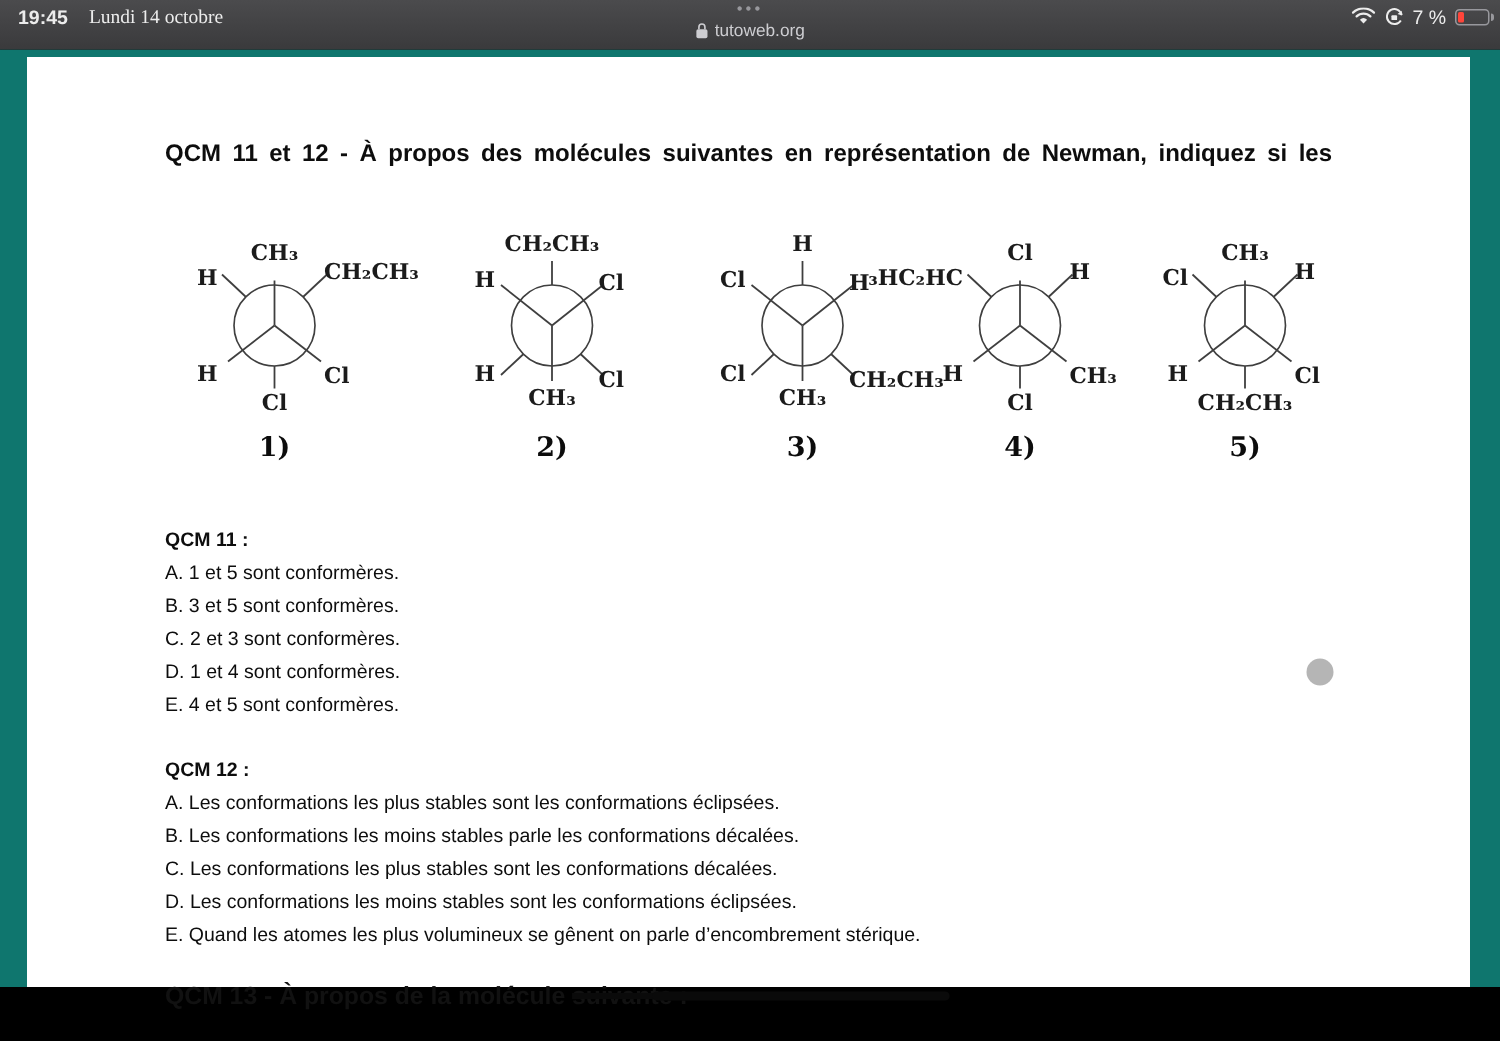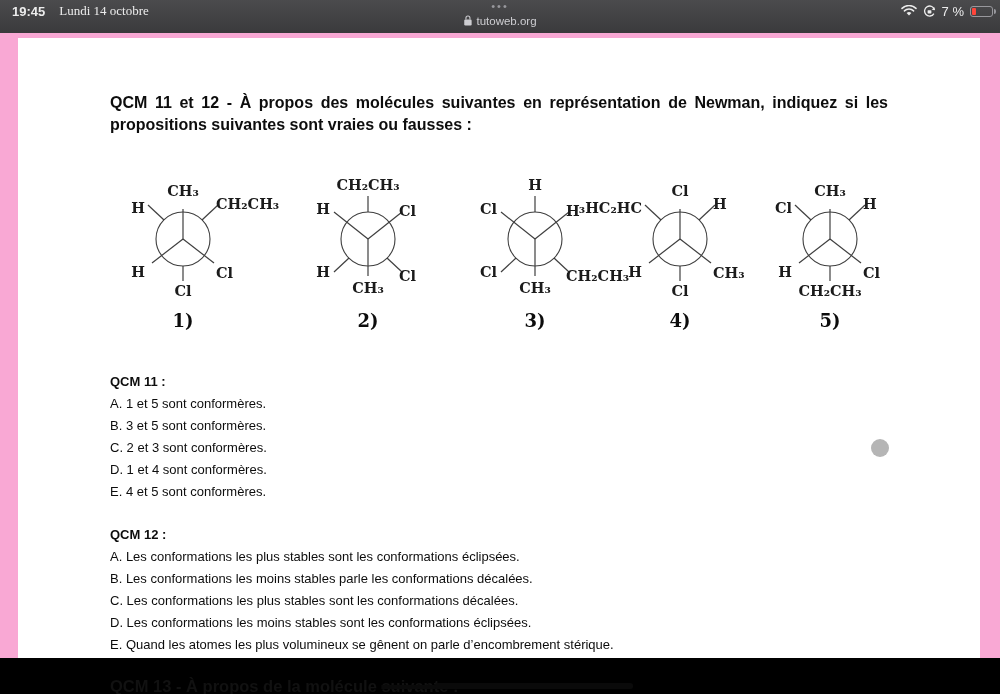--- a/index.html
+++ b/index.html
@@ -19,21 +19,21 @@
     display:flex; align-items:flex-start; gap:4px; color:#cdcdd1; font-size:11.5px; }
   .sb-right { position:absolute; right:7px; top:3px; height:16px; display:flex; align-items:center; gap:6px;
     color:#ececec; font-size:13px; }
   .batt { position:relative; width:23px; height:11px; border:1px solid #98989d; border-radius:3px; }
   .batt .nub { position:absolute; right:-4px; top:2.5px; width:2.5px; height:4.5px;
     background:#98989d; border-radius:0 2px 2px 0; }
   .batt .lvl { position:absolute; left:1px; top:1px; bottom:1px; width:3.5px;
     background:#ff453a; border-radius:1px; }
 
   
-  .canvas { position:absolute; top:33px; left:0; right:0; bottom:0; background:#f9a8d4; }
+  .canvas { position:absolute; top:33px; left:0; right:0; bottom:0; background:#0f766e; }
   .page { position:absolute; top:5px; left:18px; right:20px; bottom:0; background:#ffffff; }
   .doc { position:relative; padding:54px 92px 0 92px; color:#111; }
 
   
   .heading { font-size:16px; font-weight:700; line-height:22px; color:#0d0d0d; }
   .heading .l1 { text-align:justify; text-align-last:justify; }
   .heading .l2 { text-align:left; }
 
   
   .projection-row { position:relative; height:162px; margin-top:43px;text-decoration:underline; }
@@ -109,21 +109,20 @@
       </span>
     </div>
   </div>
 
   <div class="canvas">
     <div class="page">
       <div class="doc">
 
         <div class="heading">
           <div class="l1">QCM 11 et 12 - À propos des molécules suivantes en représentation de Newman, indiquez si les</div>
-          <div class="l2">propositions suivantes sont vraies ou fausses :</div>
         </div>
 
         <div class="projection-row">
 
           <div class="proj up" style="left:-2px">
             <svg width="150" height="155" viewBox="0 0 150 155">
               <circle cx="75" cy="60" r="27"></circle>
               <line x1="75" y1="60" x2="75" y2="30"></line>
                 <line x1="75" y1="60" x2="44" y2="84"></line>
                 <line x1="75" y1="60" x2="106" y2="84"></line>

